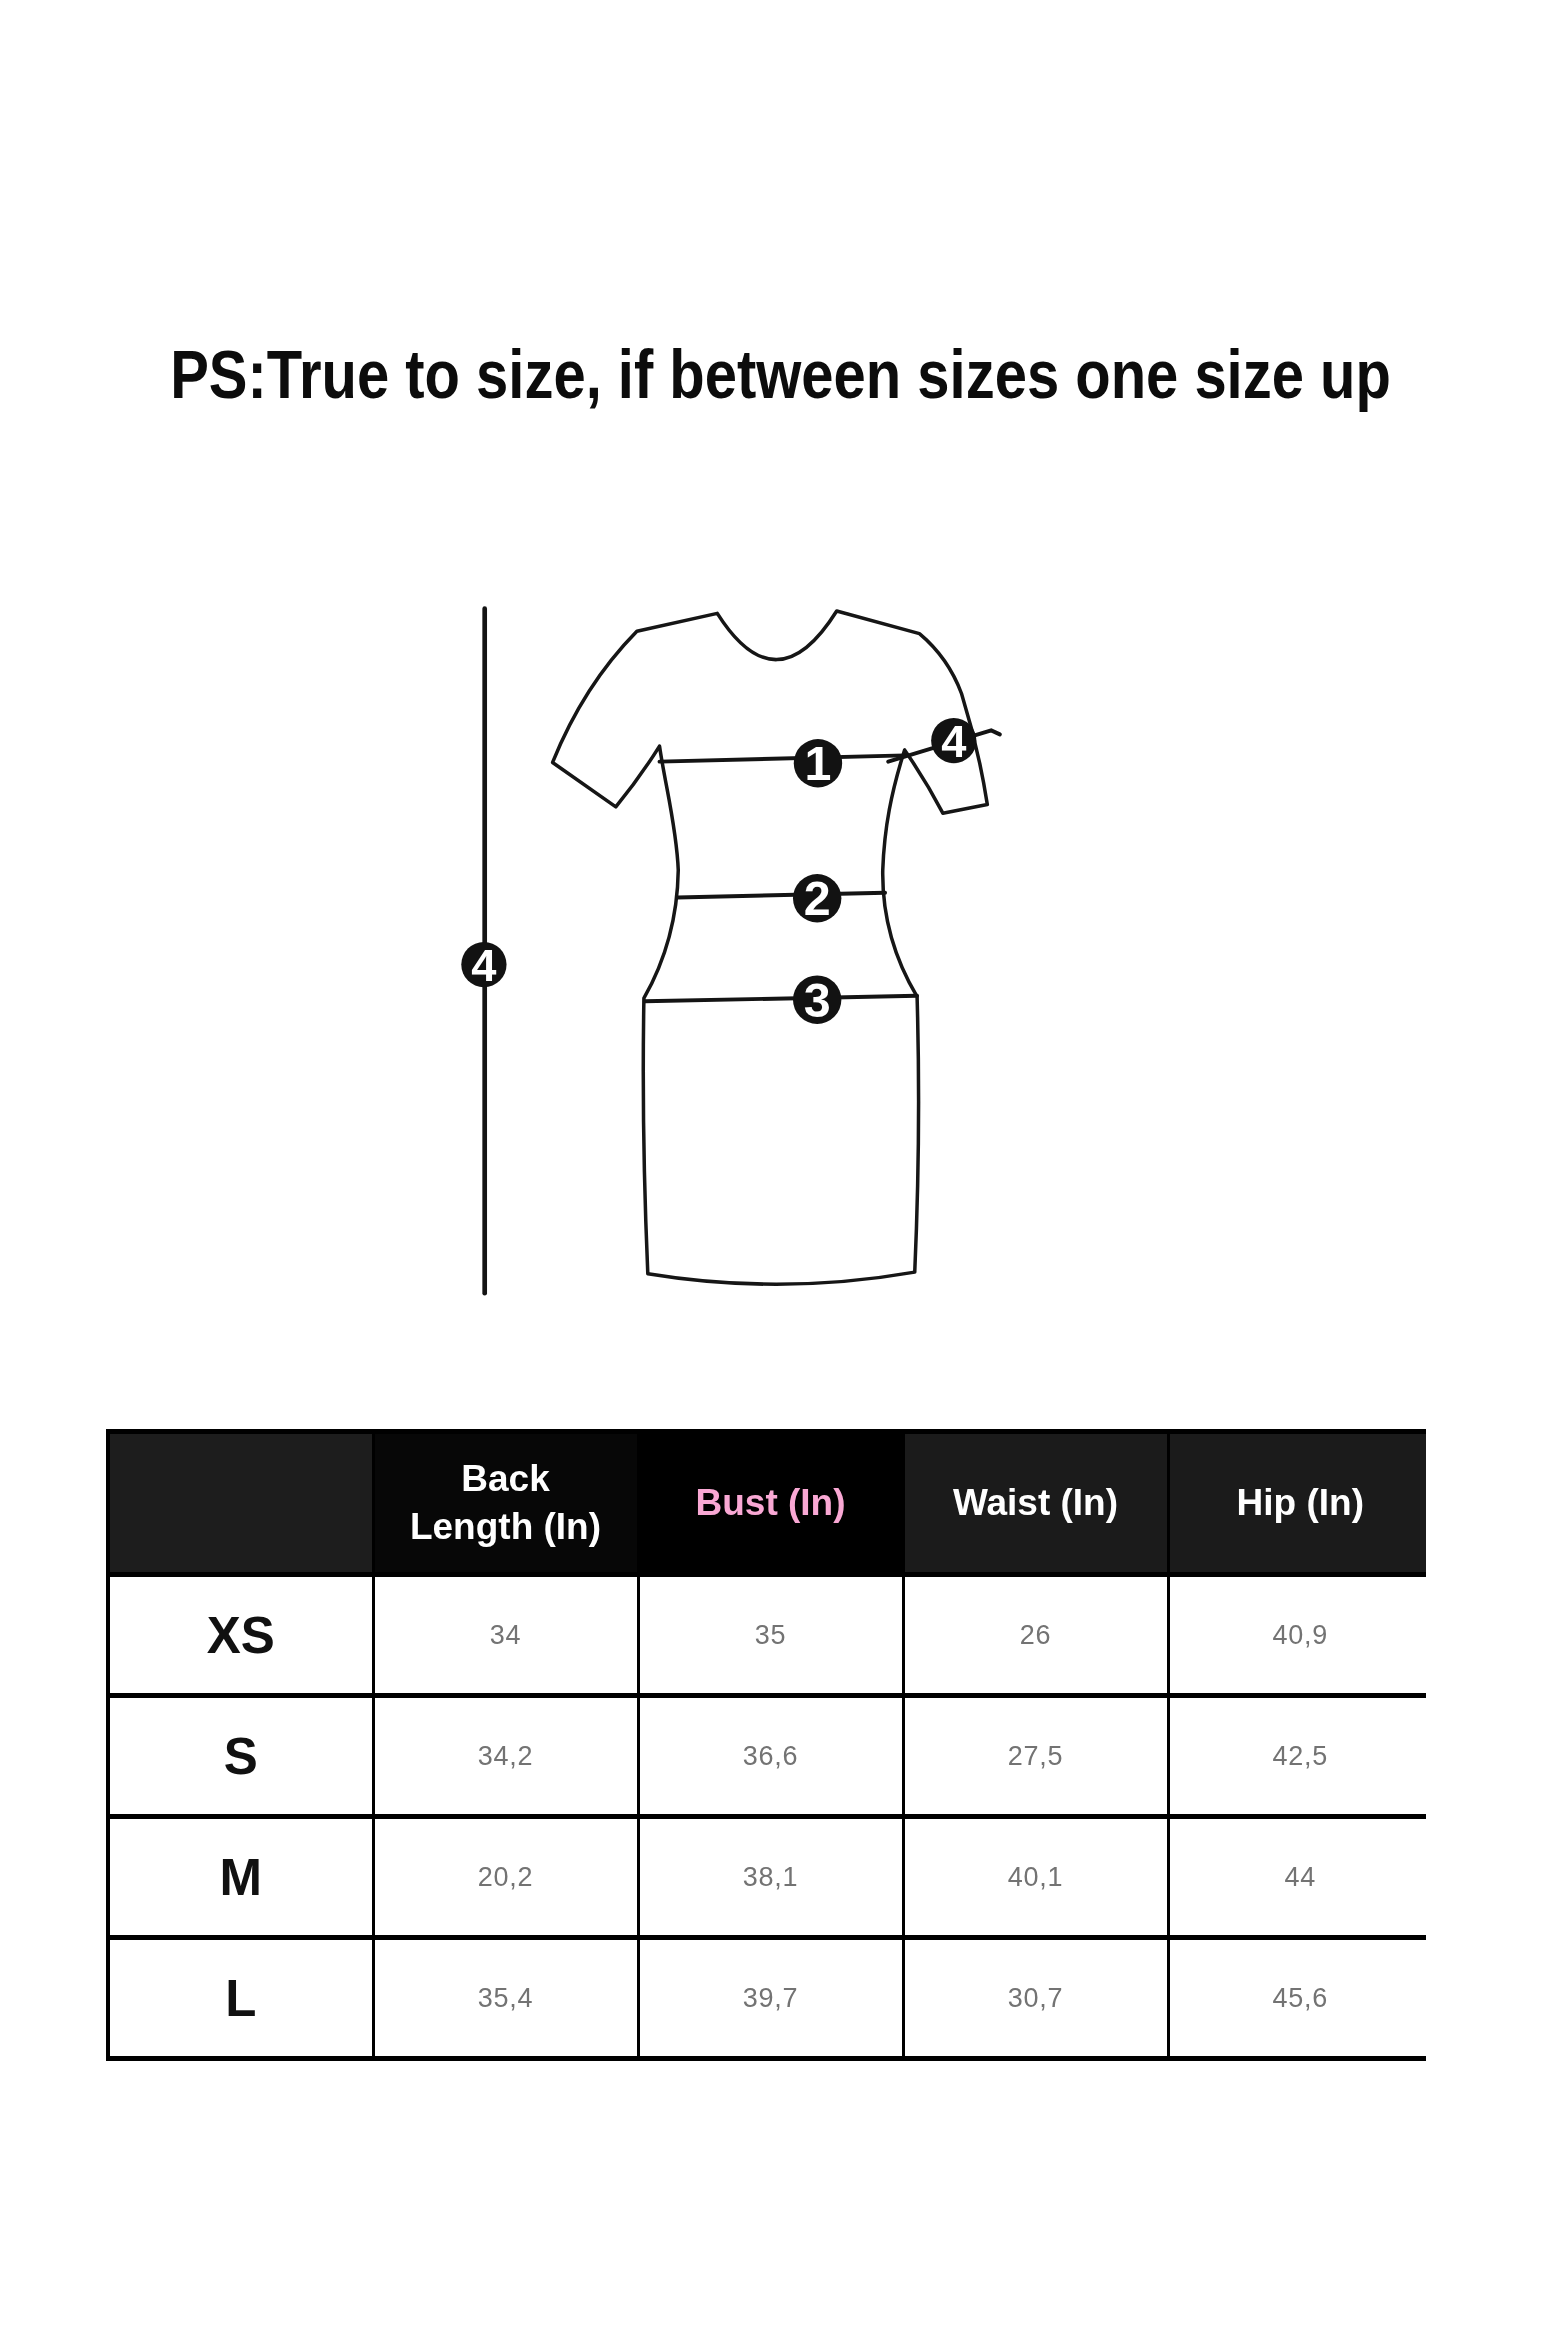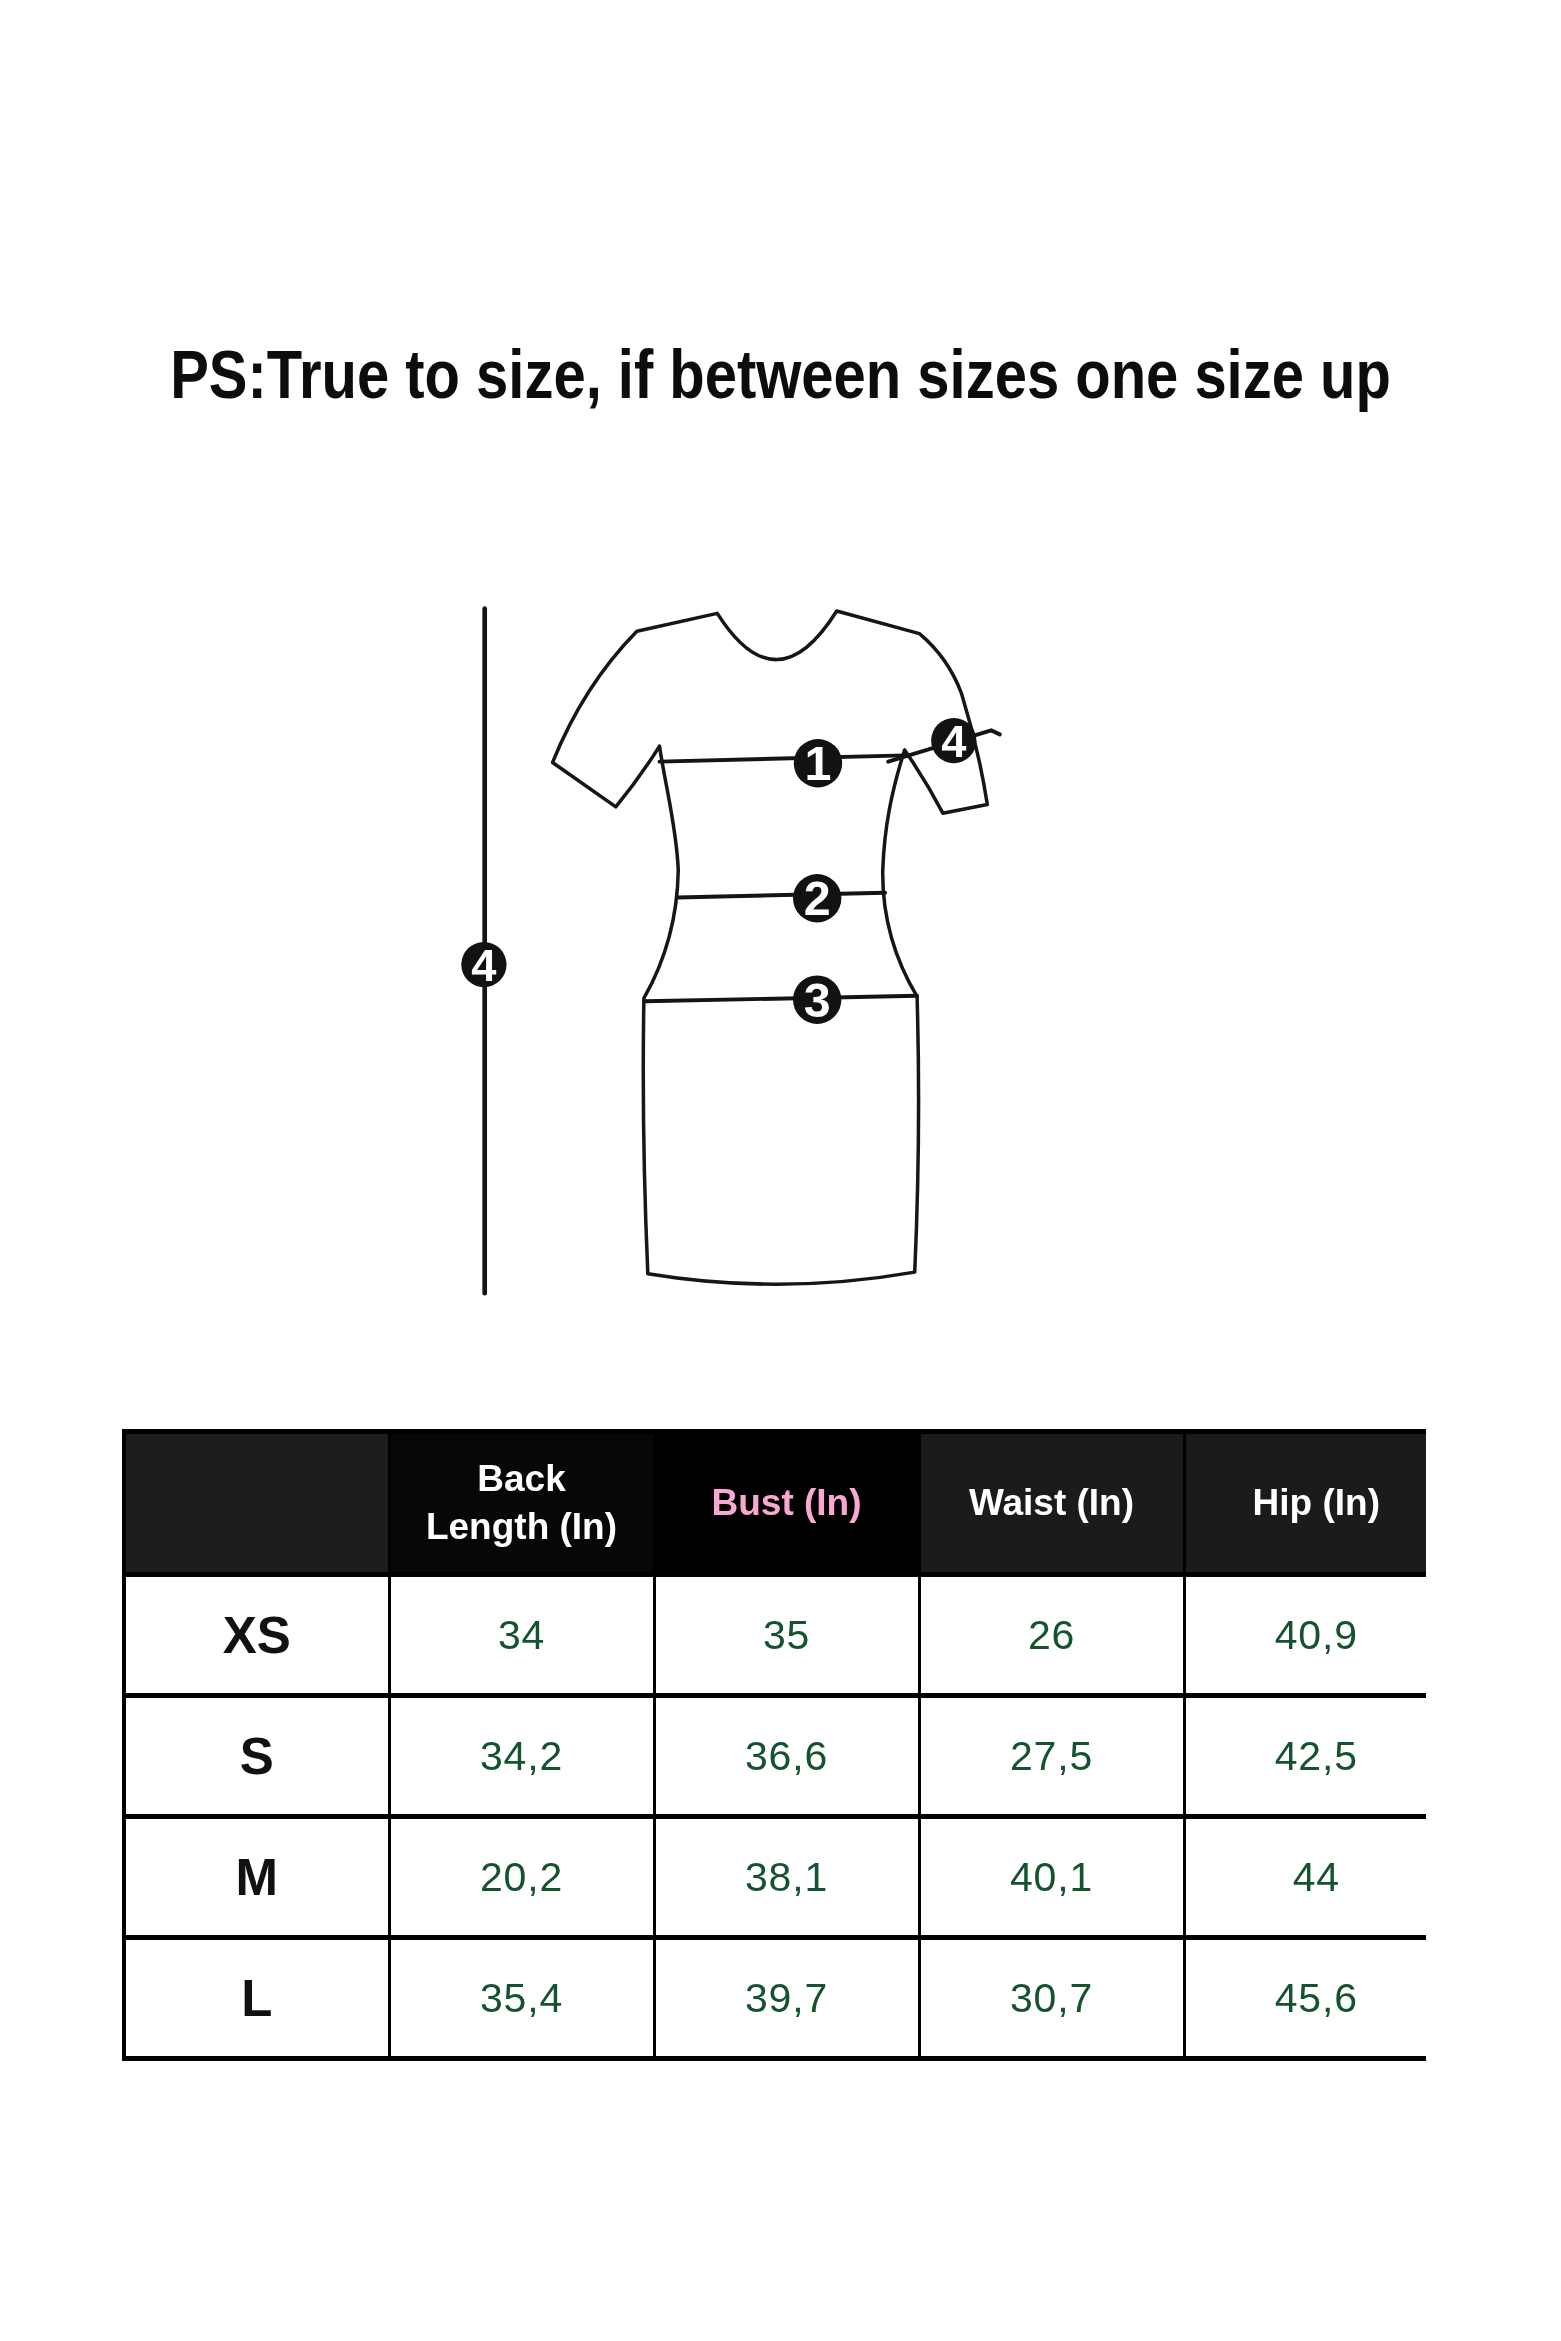--- a/index.html
+++ b/index.html
@@ -44,21 +44,21 @@
   .badge-num {
     fill: #ffffff;
     font-family: "Liberation Sans", sans-serif;
     font-weight: bold;
     text-anchor: middle;
   }
 
   
   .size-table {
     position: absolute;
-    left: 122px;
+    left: 106px;
     top: 1429px;
     width: 1327px;
     border-collapse: collapse;
     table-layout: fixed;
     border: 4.7px solid #000000;
     background: #ffffff;
   }
   .size-table col { width: 265px; }
   .size-table th, .size-table td {
     border-left: 3.1px solid #000000;
@@ -72,21 +72,21 @@
   }
   .size-table thead th {
     height: 138px;
     color: #ffffff;
     font-size: 37px;
     font-weight: bold;
     line-height: 1.3;
   }
   .size-table tbody td { height: 116px; }
   .size-cell  { font-size: 51px; font-weight: bold; color: #111111; }
-  .value-cell { font-size: 41px; font-weight: normal; color: #14532d; letter-spacing: 0.8px; }
+  .value-cell { font-size: 27px; font-weight: normal; color: #737373; letter-spacing: 0.8px; }
 </style>
 </head>
 <body>
 
 <div id="canvas">
 
   <div class="page-title">PS:True to size, if between sizes one size up</div>
 
   <svg class="diagram-svg" viewBox="0 700 2000 1000" xmlns="http://www.w3.org/2000/svg">
 

